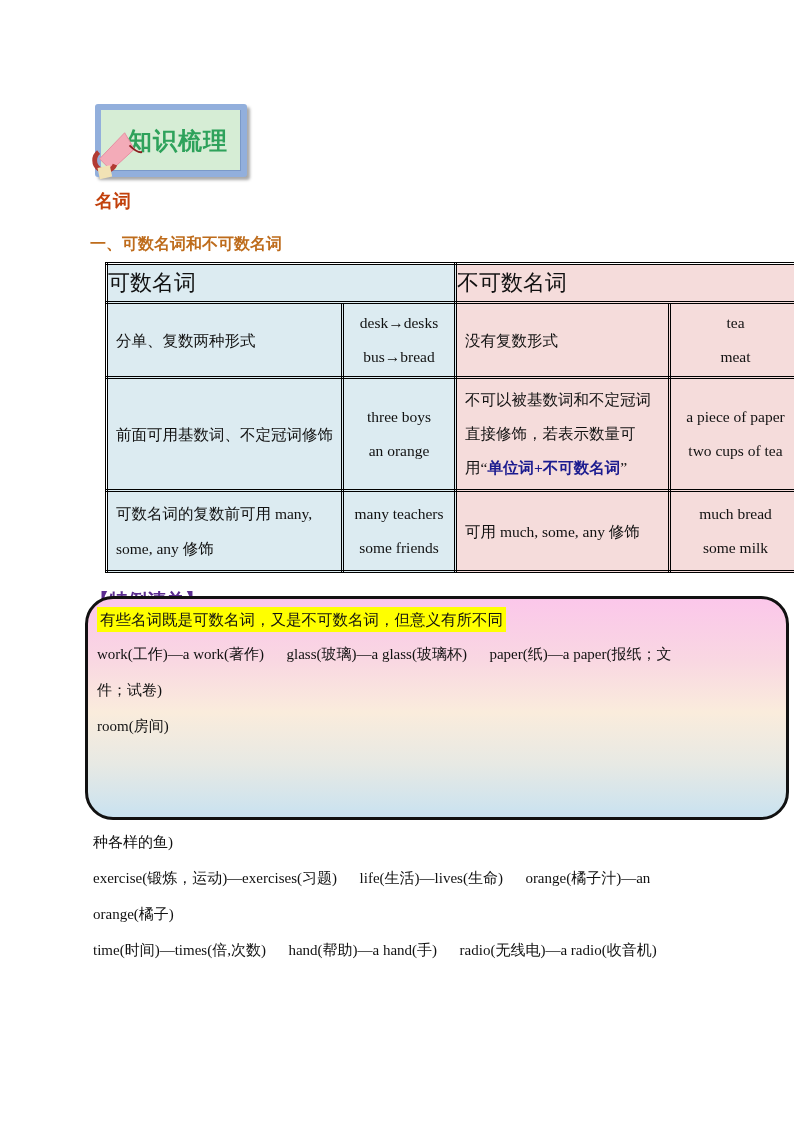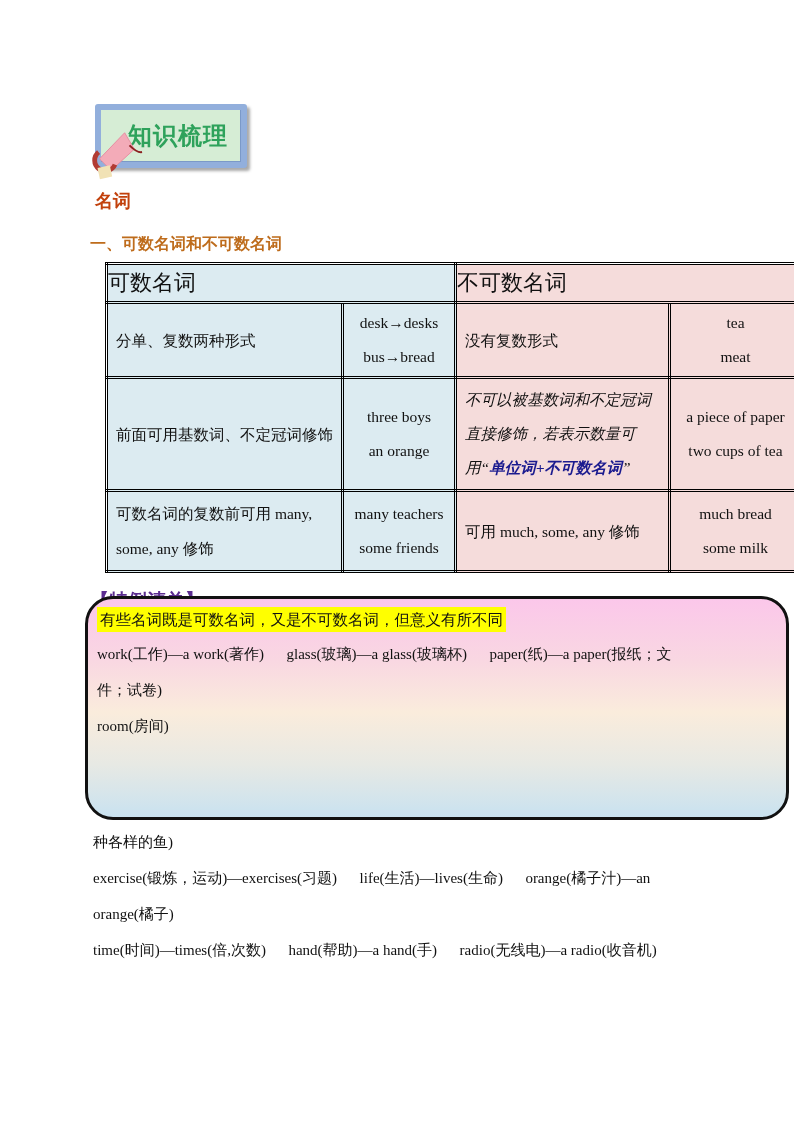--- a/index.html
+++ b/index.html
@@ -8,21 +8,21 @@
     position:relative;
     background:#ffffff;
     overflow:hidden;
     font-family:"Liberation Serif","DejaVu Serif",serif;
     color:#111;
   }
 
   
   .badge {
     position:absolute; left:95px; top:104px;
-    width:152px; height:64px;
+    width:152px; height:73px;
     background:#D6EDD5;
     border:6px solid #92AFDC;
     border-radius:3px;
     box-shadow:3px 3px 3px #aaaaaa, inset -1px -1px 0 #7b99c8;
     display:flex; align-items:center; justify-content:center;
   }
   .badge-label {
     padding-left:14px;
     font-size:24px; font-weight:bold;
     color:#2EA25B; letter-spacing:1px;
@@ -125,21 +125,21 @@
       <div>tea</div>
       <div>meat</div>
     </td>
   </tr>
   <tr class="r2">
     <td class="desc bg-count">前面可用基数词、不定冠词修饰</td>
     <td class="examples bg-count">
       <div>three boys</div>
       <div>an orange</div>
     </td>
-    <td class="desc bg-uncount" style="line-height:34px;font-style:italic;">
+    <td class="desc bg-uncount" style="line-height:34px;">
       <span>不可以被基数词和不定冠词直接修饰，若表示数量可用</span><span>“</span><span class="em-blue">单位词+不可数名词</span><span>”</span>
     </td>
     <td class="examples bg-uncount">
       <div>a piece of paper</div>
       <div>two cups of tea</div>
     </td>
   </tr>
   <tr class="r3">
     <td class="desc bg-count">可数名词的复数前可用 many, some, any  修饰</td>
     <td class="examples bg-count">

